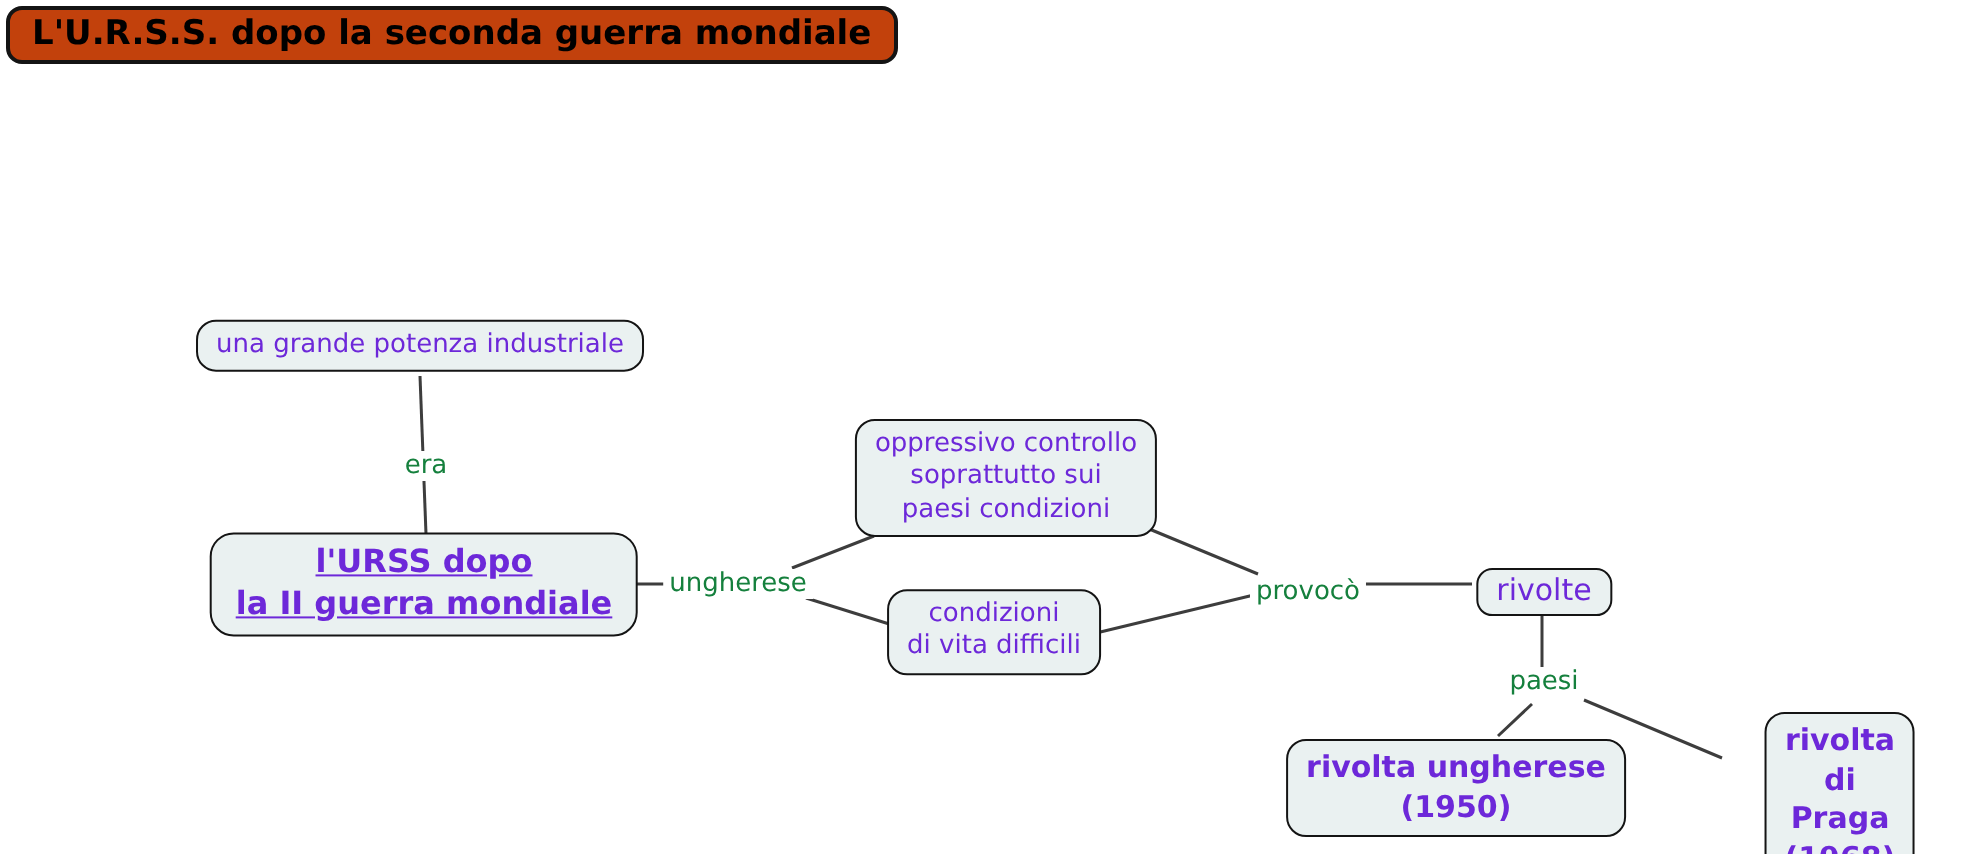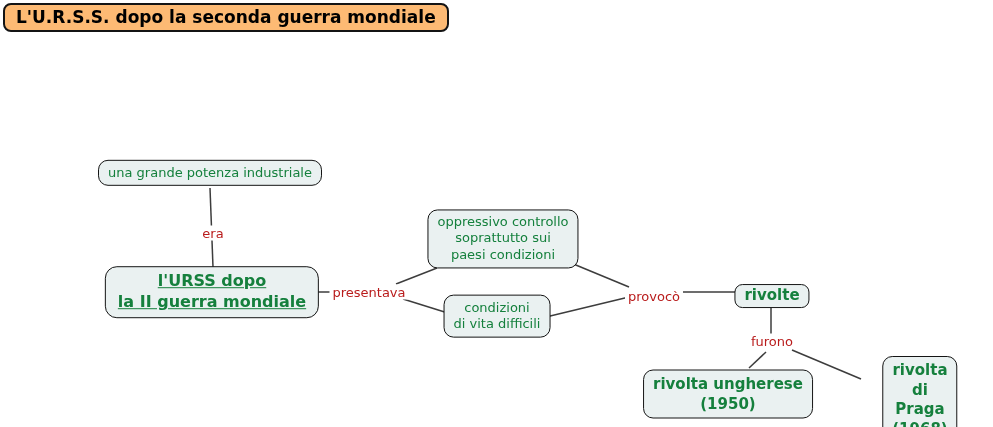--- a/index.html
+++ b/index.html
@@ -19,69 +19,69 @@
     position: absolute;
     left: 0;
     top: 0;
     width: 993px;
     height: 427px;
   }
   .title-box {
     position: absolute;
     left: 3px;
     top: 3px;
-    background: #fdba74;
+    background: #c2410c;
     border: 2px solid #141414;
     border-radius: 8px;
     padding: 2px 11px 3px 11px;
     font-size: 17px;
     font-weight: bold;
     color: #000000;
     white-space: nowrap;
   }
   .node {
     position: absolute;
     transform: translate(-50%, -50%);
     background: #eaf1f1;
     border: 1.6px solid #141414;
     border-radius: 10px;
     padding: 4px 9px;
     font-size: 13px;
     line-height: 1.26;
-    color: #15803d;
+    color: #6d28d9;
     text-align: center;
     white-space: pre-line;
   }
   .node.big {
     font-weight: bold;
     font-size: 16px;
     line-height: 1.3;
     padding: 4px 12px;
     border-radius: 12px;
     text-decoration: underline;
   }
   .node.bold-sm {
     font-weight: bold;
     font-size: 15px;
     line-height: 1.3;
     padding: 4px 9px;
   }
   .node.pill {
-    font-weight: bold;
+    font-weight: normal;
     font-size: 15px;
     padding: 1px 9px 2px 9px;
     border-radius: 8px;
   }
   .link-label {
     position: absolute;
     transform: translate(-50%, -50%);
     background: #ffffff;
     padding: 0 3px;
     font-size: 13px;
-    color: #b91c1c;
+    color: #15803d;
     white-space: nowrap;
   }
 </style>
 </head>
 <body>
 
 <div id="canvas">
 
   <svg id="lines" viewBox="0 0 993 427" xmlns="http://www.w3.org/2000/svg">
     <g stroke="#3d3d3d" stroke-width="1.5" fill="none">
@@ -94,23 +94,23 @@
       <line x1="680" y1="292" x2="736" y2="292"></line>
       <line x1="771" y1="308" x2="771" y2="334"></line>
       <line x1="766" y1="352" x2="749" y2="368"></line>
       <line x1="792" y1="350" x2="861" y2="379"></line>
     </g>
   </svg>
 
   <div class="title-box">L'U.R.S.S. dopo la seconda guerra mondiale</div>
 
   <div class="link-label" style="left:213px; top:233px;">era</div>
-  <div class="link-label" style="left:369px; top:292px;">presentava</div>
+  <div class="link-label" style="left:369px; top:292px;">ungherese</div>
   <div class="link-label" style="left:654px; top:296px;">provocò</div>
-  <div class="link-label" style="left:772px; top:341px;">furono</div>
+  <div class="link-label" style="left:772px; top:341px;">paesi</div>
 
   <div class="node" style="left:210px; top:173px;">una grande potenza industriale</div>
 
   <div class="node big" style="left:212px; top:292px;">l'URSS dopo
 la II guerra mondiale</div>
 
   <div class="node" style="left:503px; top:239px;">oppressivo controllo
 soprattutto sui
 paesi condizioni</div>
 

